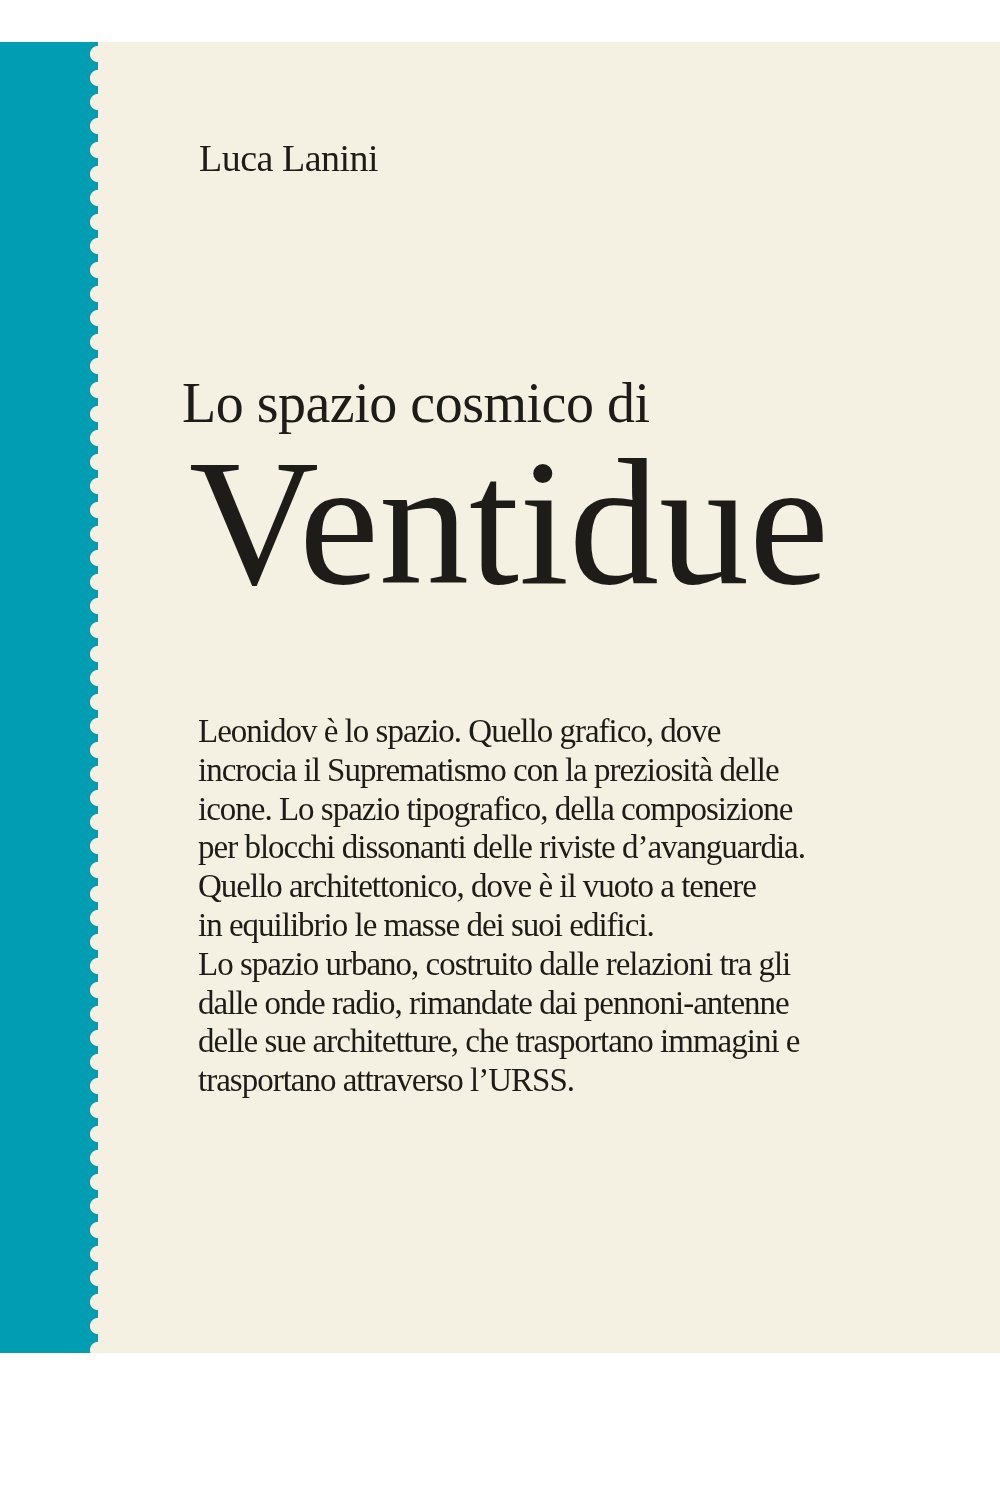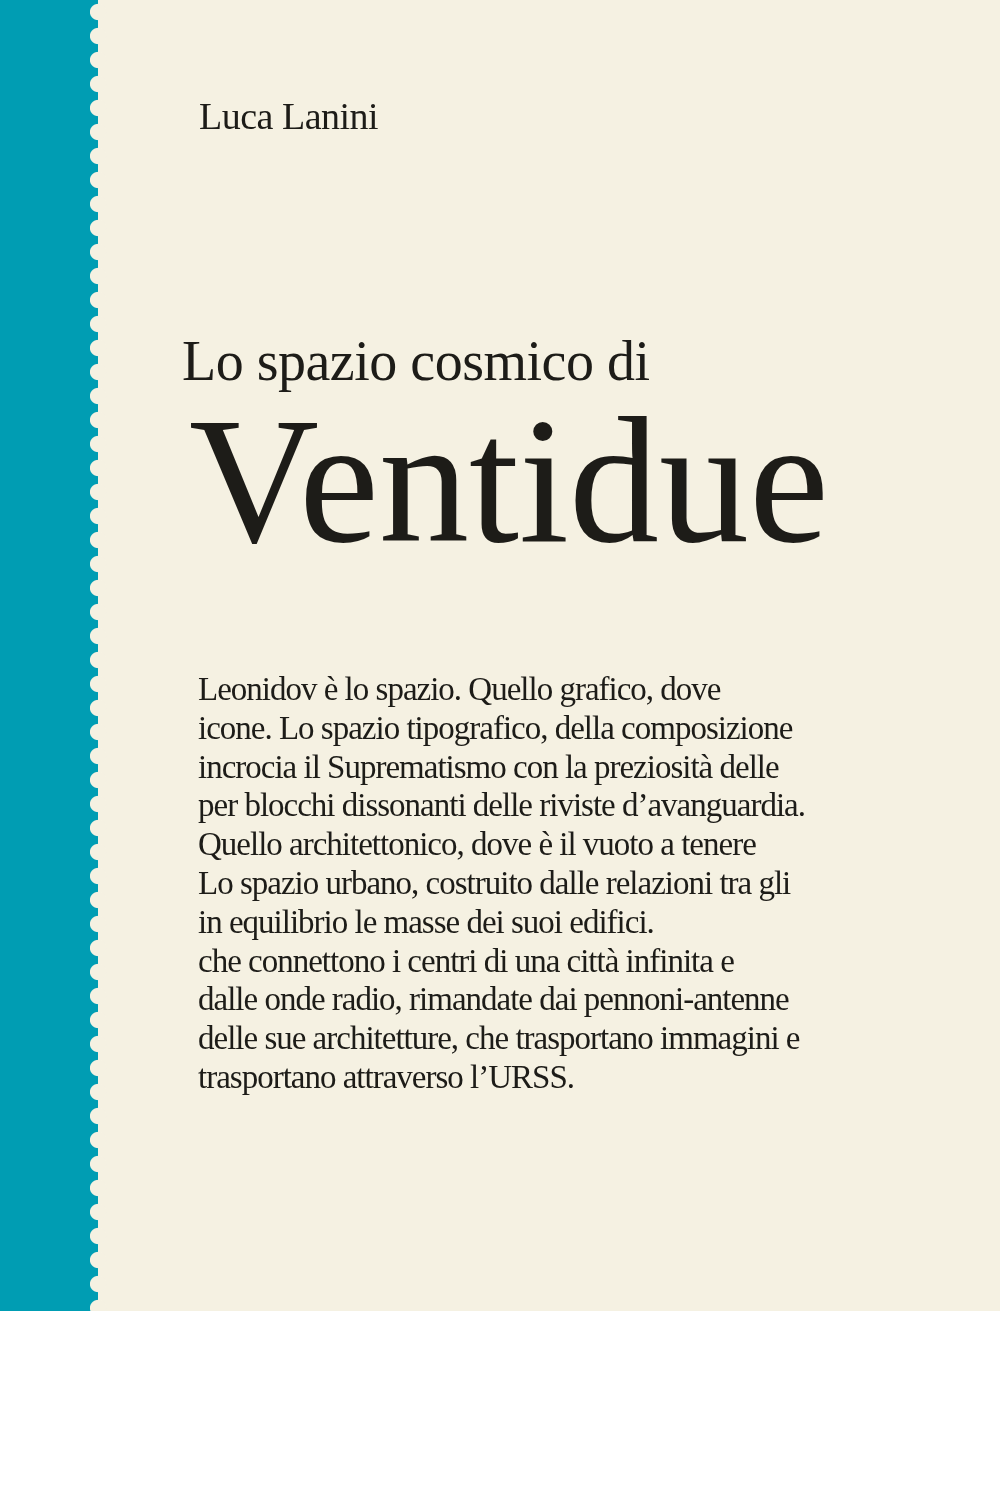--- a/index.html
+++ b/index.html
@@ -10,20 +10,21 @@
   * { margin: 0; padding: 0; box-sizing: border-box; }
   html, body { background: #ffffff; }
   body { font-family: "Liberation Serif", serif; }
 
   .page {
     position: relative;
     width: 1000px;
     height: 1311px;
     background: var(--bg);
     overflow: hidden;
+    margin-top: 42px;
   }
 
   
   .band {
     position: absolute;
     left: 0; top: 0;
     width: 98px; height: 100%;
     background: var(--band);
   }
   
@@ -102,27 +103,26 @@
   <div class="band"></div>
   <div class="scallops"></div>
 
   <div class="author">Luca Lanini</div>
 
   <div class="kicker">Lo spazio cosmico di</div>
   <div class="main-title">Ventidue</div>
 
   <div class="synopsis">
     <div class="line">Leonidov è lo spazio. Quello grafico, dove</div>
+    <div class="line">incrocia il Suprematismo con la preziosità delle</div>
     <div class="line">icone. Lo spazio tipografico, della composizione</div>
-    <div class="line">incrocia il Suprematismo con la preziosità delle</div>
     <div class="line">per blocchi dissonanti delle riviste d’avanguardia.</div>
     <div class="line">Quello architettonico, dove è il vuoto a tenere</div>
+    <div class="line">in equilibrio le masse dei suoi edifici.</div>
     <div class="line">Lo spazio urbano, costruito dalle relazioni tra gli</div>
-    <div class="line">in equilibrio le masse dei suoi edifici.</div>
-    <div class="line">che connettono i centri di una città infinita e</div>
     <div class="line">dalle onde radio, rimandate dai pennoni-antenne</div>
     <div class="line">delle sue architetture, che trasportano immagini e</div>
     <div class="line">trasportano attraverso l’URSS.</div>
   </div>
 
   <div class="publisher">
     <svg width="140" height="44" viewBox="0 0 140 44">
       <g fill="#141411">
         <circle cx="32" cy="6" r="5.2"></circle>
         <circle cx="47" cy="6" r="5.2"></circle>

